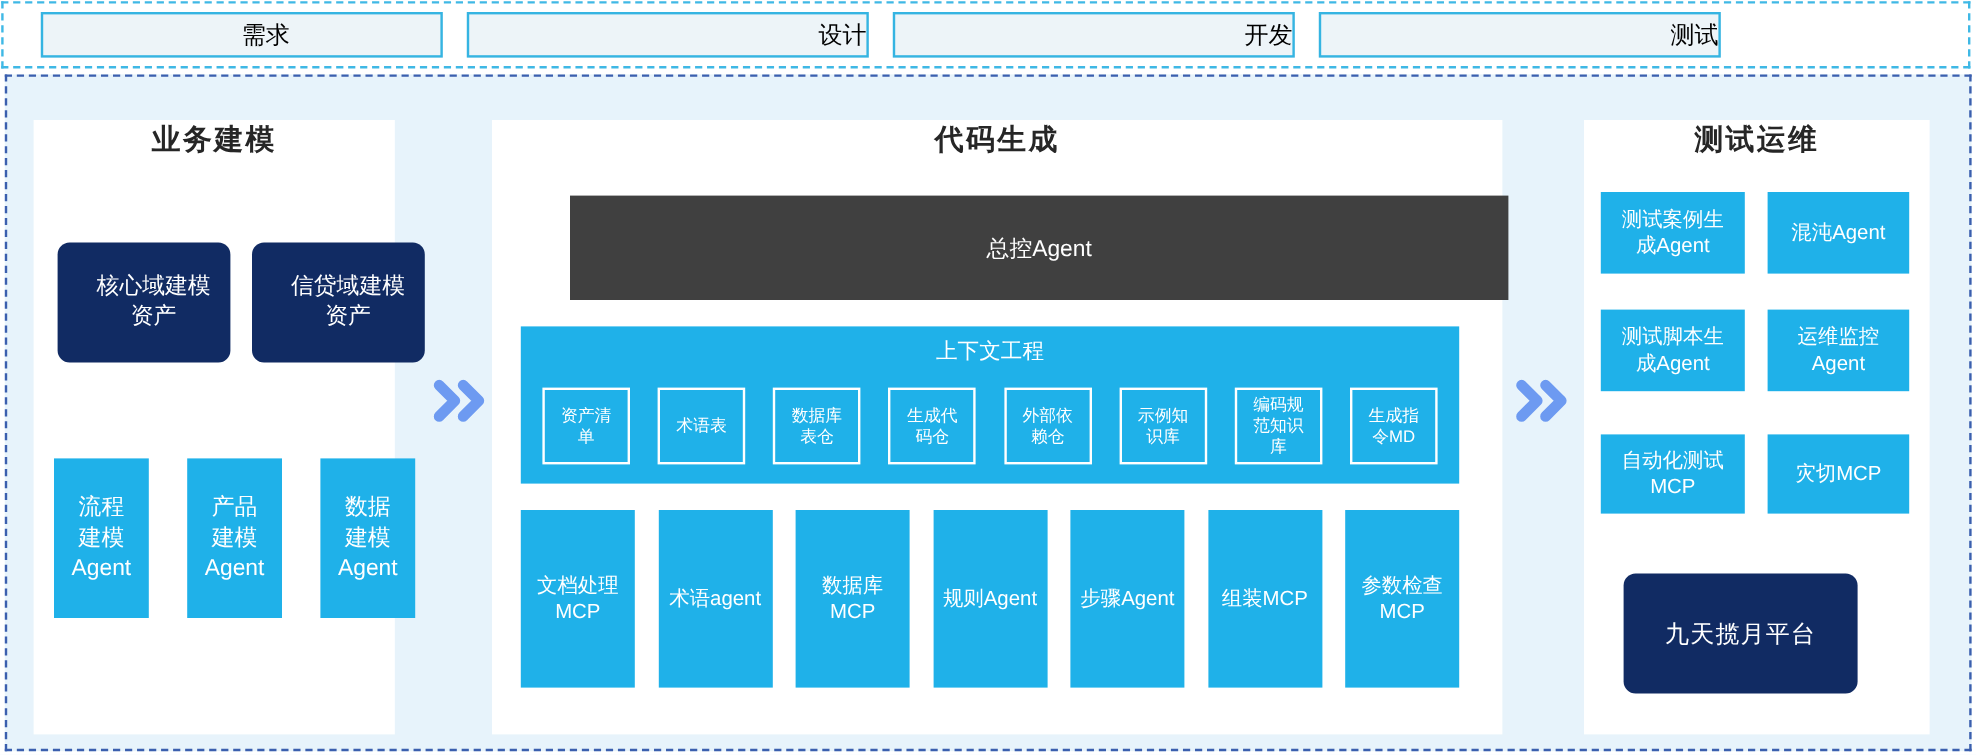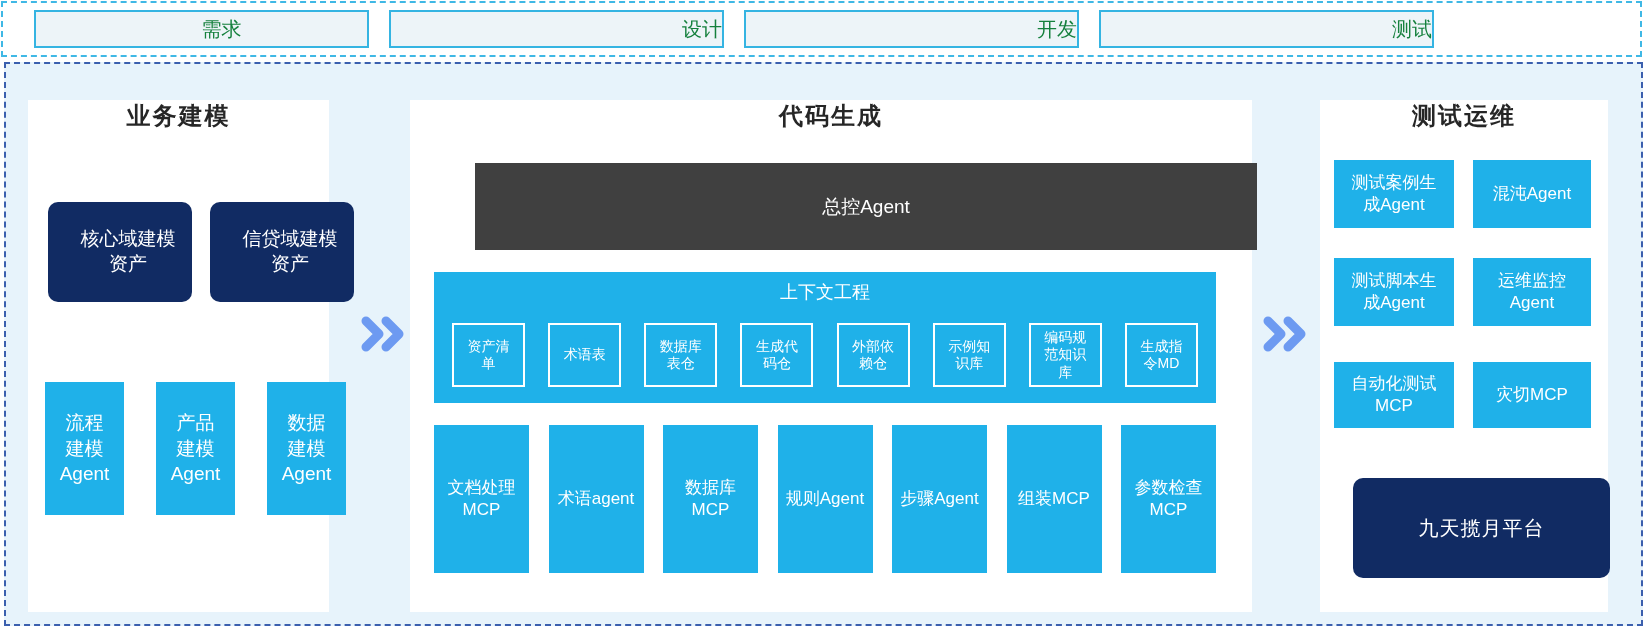--- a/index.html
+++ b/index.html
@@ -10,21 +10,21 @@
   }
   
   .top-strip{
     position:absolute;left:1px;top:1px;width:1641px;height:56px;
     border:2px dashed #3fb8e5;background:#ffffff;box-sizing:border-box;
     display:flex;align-items:center;padding-left:31px;
   }
   .phase-box{
     width:335px;height:38px;flex:0 0 auto;
     background:#edf4f8;border:2px solid #35b4e2;box-sizing:border-box;
-    color:#15803d;font-size:20px;
+    color:#000000;font-size:20px;
     display:flex;align-items:center;justify-content:center;padding-left:40px;
   }
   .phase-box + .phase-box{margin-left:20px;justify-content:flex-end;}
   
   .main-area{
     position:absolute;left:4px;top:62px;width:1639px;height:564px;
     border:2px dashed #3b5fae;background:#e7f3fb;box-sizing:border-box;
   }
   .panel{position:absolute;top:36px;height:512px;background:#ffffff;}
   .panel-left{left:22px;width:301px;}
@@ -82,21 +82,21 @@
     position:absolute;background:#1fb1e9;
     color:#fff;font-size:17px;line-height:1.3;text-align:center;
     display:flex;align-items:center;justify-content:center;
   }
   .tb-c1{left:14px;width:120px;}
   .tb-c2{left:153px;width:118px;}
   .tb-r1{top:60px;height:68px;}
   .tb-r2{top:158px;height:68px;}
   .tb-r3{top:262px;height:66px;}
   .platform-box{
-    position:absolute;left:33px;top:378px;width:257px;height:100px;
+    position:absolute;left:33px;top:378px;width:195px;height:100px;
     background:#112b63;border-radius:10px;
     color:#fff;font-size:20px;letter-spacing:1px;
     display:flex;align-items:center;justify-content:center;
   }
   
   .chevron{position:absolute;top:252px;width:46px;height:36px;}
   .chevron-left{left:354px;}
   .chevron-right{left:1256px;}
 </style>
 </head>

